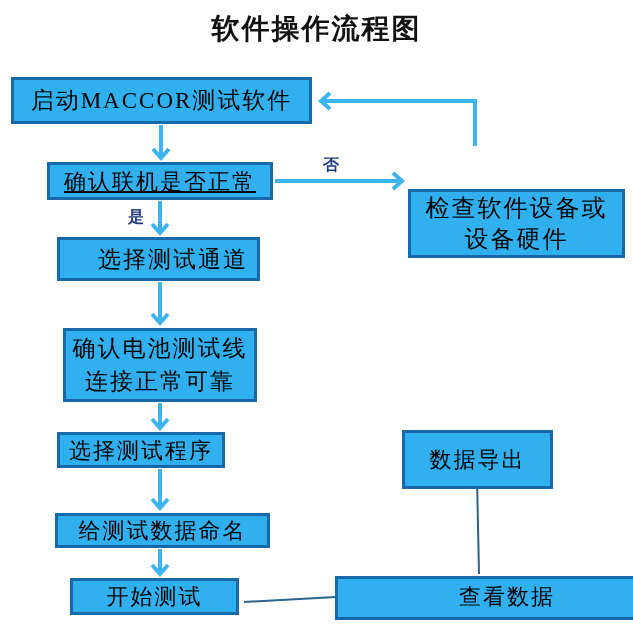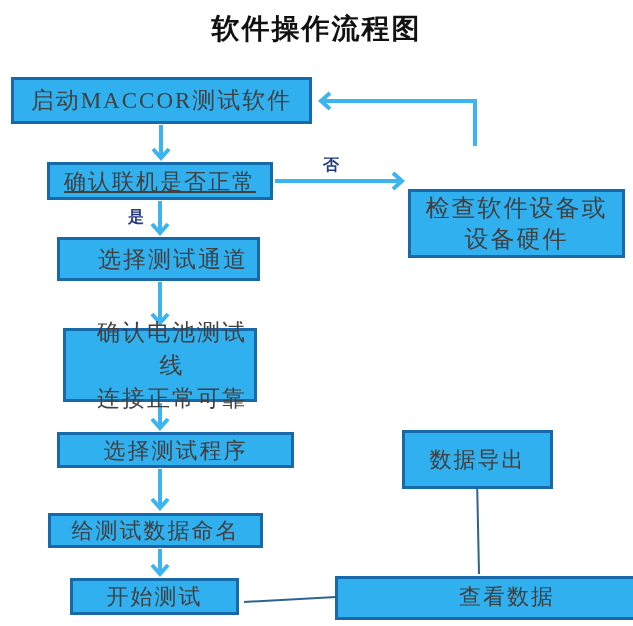--- a/index.html
+++ b/index.html
@@ -20,21 +20,21 @@
   }
   .connectors{
     position:absolute;left:0;top:0;width:633px;height:626px;
     pointer-events:none;
   }
   .node{
     position:absolute;
     box-sizing:border-box;
     background:var(--box_fill,#31b0f0);
     border:3px solid var(--box_border,#1769a9);
-    color:#404040;
+    color:#000000;
     display:flex;align-items:center;justify-content:center;
     text-align:center;
     white-space:pre-line;
     font-size:23px;
     letter-spacing:2px;
     line-height:31px;
     font-style:normal;
   }
   .edge-label{
     position:absolute;
@@ -83,26 +83,26 @@
 
   <div class="node" style="left:11px;top:77px;width:301px;height:47px;">启动MACCOR测试软件</div>
 
   <div class="node" style="left:47px;top:162px;width:226px;height:38px;font-size:22px;text-decoration:underline;">确认联机是否正常</div>
 
   <div class="node" style="left:408px;top:146px;width:217px;height:69px;font-size:24px;margin-top:43px;">检查软件设备或
 设备硬件</div>
 
   <div class="node" style="left:57px;top:237px;width:203px;height:44px;padding-left:29px;">选择测试通道</div>
 
-  <div class="node" style="left:63px;top:328px;width:194px;height:74px;line-height:33px;padding-left:24px;">确认电池测试线
+  <div class="node" style="left:63px;top:328px;width:194px;height:74px;line-height:33px;">确认电池测试线
 连接正常可靠</div>
 
-  <div class="node" style="left:57px;top:432px;width:237px;height:36px;font-size:22px;">选择测试程序</div>
+  <div class="node" style="left:57px;top:432px;width:168px;height:36px;font-size:22px;">选择测试程序</div>
 
-  <div class="node" style="left:48px;top:513px;width:215px;height:35px;font-size:22px;">给测试数据命名</div>
+  <div class="node" style="left:55px;top:513px;width:215px;height:35px;font-size:22px;">给测试数据命名</div>
 
   <div class="node" style="left:70px;top:578px;width:169px;height:37px;font-size:22px;text-align:right;">开始测试</div>
 
   <div class="node" style="left:402px;top:430px;width:151px;height:59px;font-size:22px;">数据导出</div>
 
   <div class="node" style="left:335px;top:576px;width:344px;height:44px;font-size:22px;font-family:Liberation Mono, monospace;">查看数据</div>
 
   <span class="edge-label" style="left:323px;top:155px;">否</span>
   <span class="edge-label" style="left:128px;top:207px;">是</span>
 

